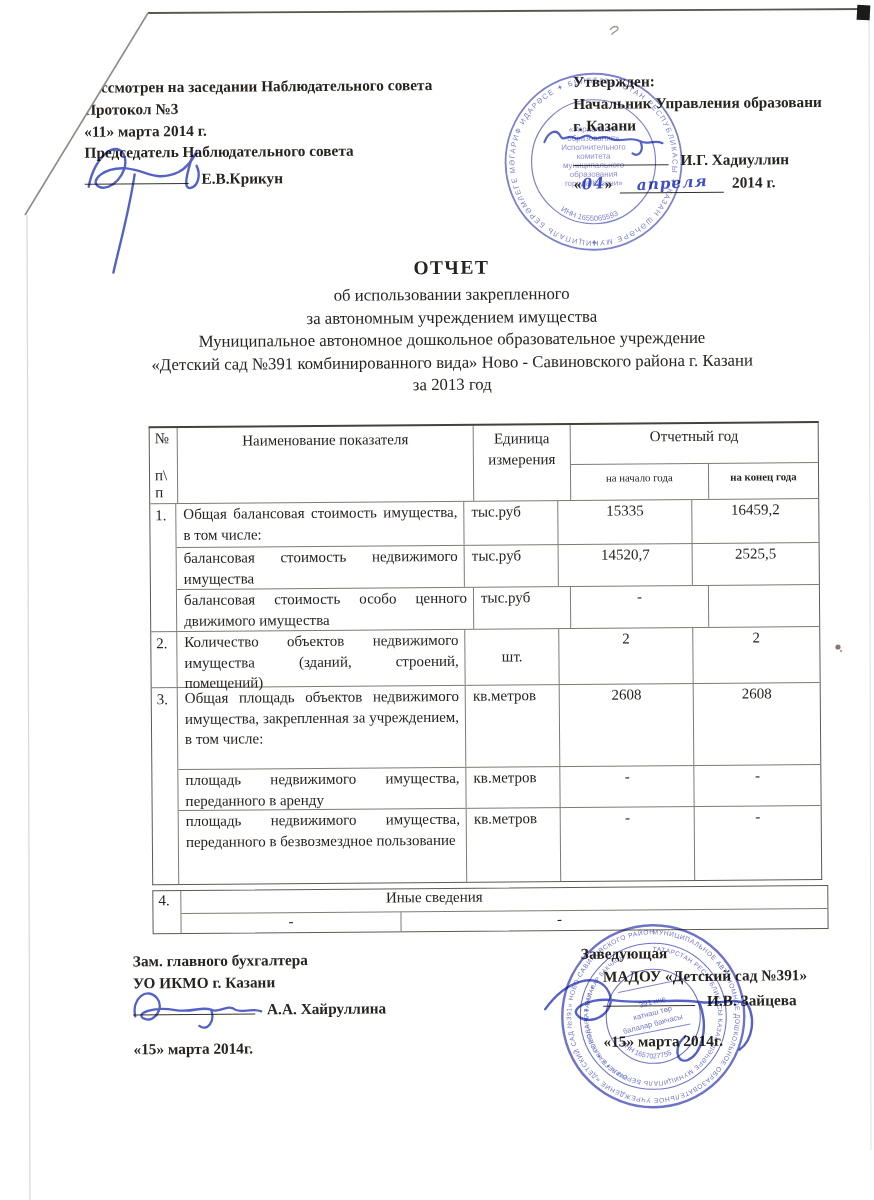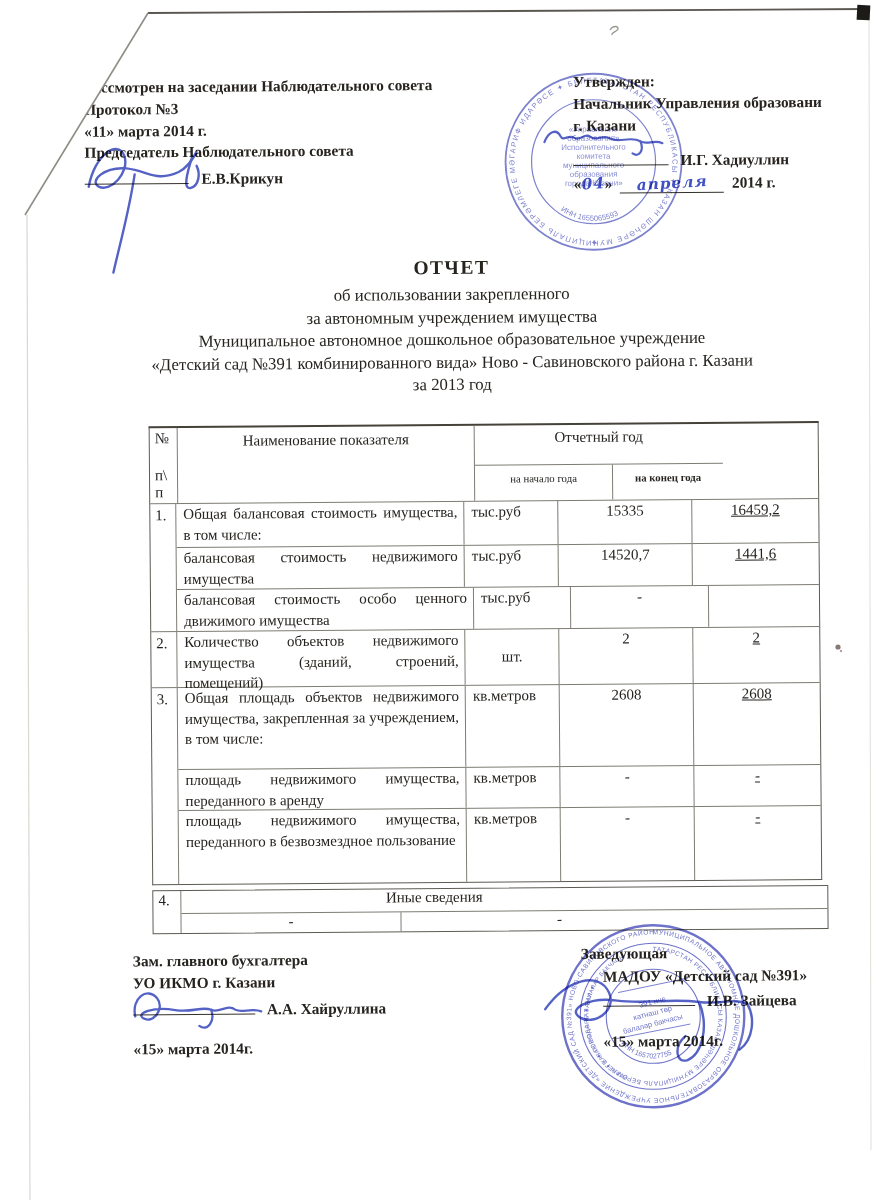--- a/index.html
+++ b/index.html
@@ -44,21 +44,21 @@
   .sub-b{flex:1;font-weight:bold;}
   .grp{display:flex;border-bottom:1.2px solid #7f7c74;}
   .grp:last-child{border-bottom:none;}
   .g-num{width:28px;padding:1px 0 0 5px;}
   .g-rows{width:642px;display:flex;flex-direction:column;}
   .r{display:flex;border-bottom:1.2px solid #7f7c74;}
   .r:last-child{border-bottom:none;}
   .r .name{width:297px;padding:0 6px 0 7px;text-align:justify;}
   .r .unit{width:97px;padding:0 0 0 7px;}
   .r .v1{width:138px;text-align:center;}
-  .r .v2{width:130px;text-align:center;text-decoration:underline;}
+  .r .v2{width:130px;text-align:center;}
   .unit-mid{display:flex;align-items:center;padding-left:0 !important;justify-content:center;}
   
   .mini{left:150px;top:888px;width:676px;border:1.5px solid #5e5b54;display:flex;
     font-size:15px;box-sizing:border-box;}
   .mini *{box-sizing:border-box;}
   .m-num{width:28px;border-right:1.2px solid #7f7c74;padding:1px 0 0 5px;}
   .m-body{flex:1;display:flex;flex-direction:column;}
   .m-label{height:23px;border-bottom:1.2px solid #7f7c74;text-align:center;padding-right:140px;}
   .m-row{display:flex;height:19px;line-height:17px;}
   .m-a{width:220px;border-right:1.2px solid #7f7c74;text-align:center;}
@@ -112,20 +112,21 @@
     <div class="title-l">за 2013 год</div>
   </div>
 
   <div class="abs tbl">
     <div class="hdr">
       <div class="h-num bR">
         <span>№</span>
         <span style="white-space:pre-line;width:16px;">п\ п</span>
       </div>
       <div class="h-name bR">Наименование показателя</div>
+      <div class="h-unit bR">Единица измерения</div>
       <div class="h-year">
         <div class="year-top">Отчетный год</div>
         <div class="year-sub">
           <div class="sub sub-a bR">на начало года</div>
           <div class="sub sub-b">на конец года</div>
         </div>
       </div>
     </div>
 
     <div class="grp">
@@ -134,21 +135,21 @@
         <div class="r" style="height:44px;">
           <div class="name bR">Общая балансовая стоимость имущества, в том числе:</div>
           <div class="unit bR">тыс.руб</div>
           <div class="v1 bR">15335</div>
           <div class="v2">16459,2</div>
         </div>
         <div class="r" style="height:42px;">
           <div class="name bR">балансовая стоимость недвижимого имущества</div>
           <div class="unit bR">тыс.руб</div>
           <div class="v1 bR">14520,7</div>
-          <div class="v2">1441,6</div>
+          <div class="v2">2525,5</div>
         </div>
         <div class="r" style="height:41px;">
           <div class="name bR">балансовая стоимость особо ценного движимого имущества</div>
           <div class="unit bR">тыс.руб</div>
           <div class="v1 bR">-</div>
         </div>
       </div>
     </div>
 
     <div class="grp">

